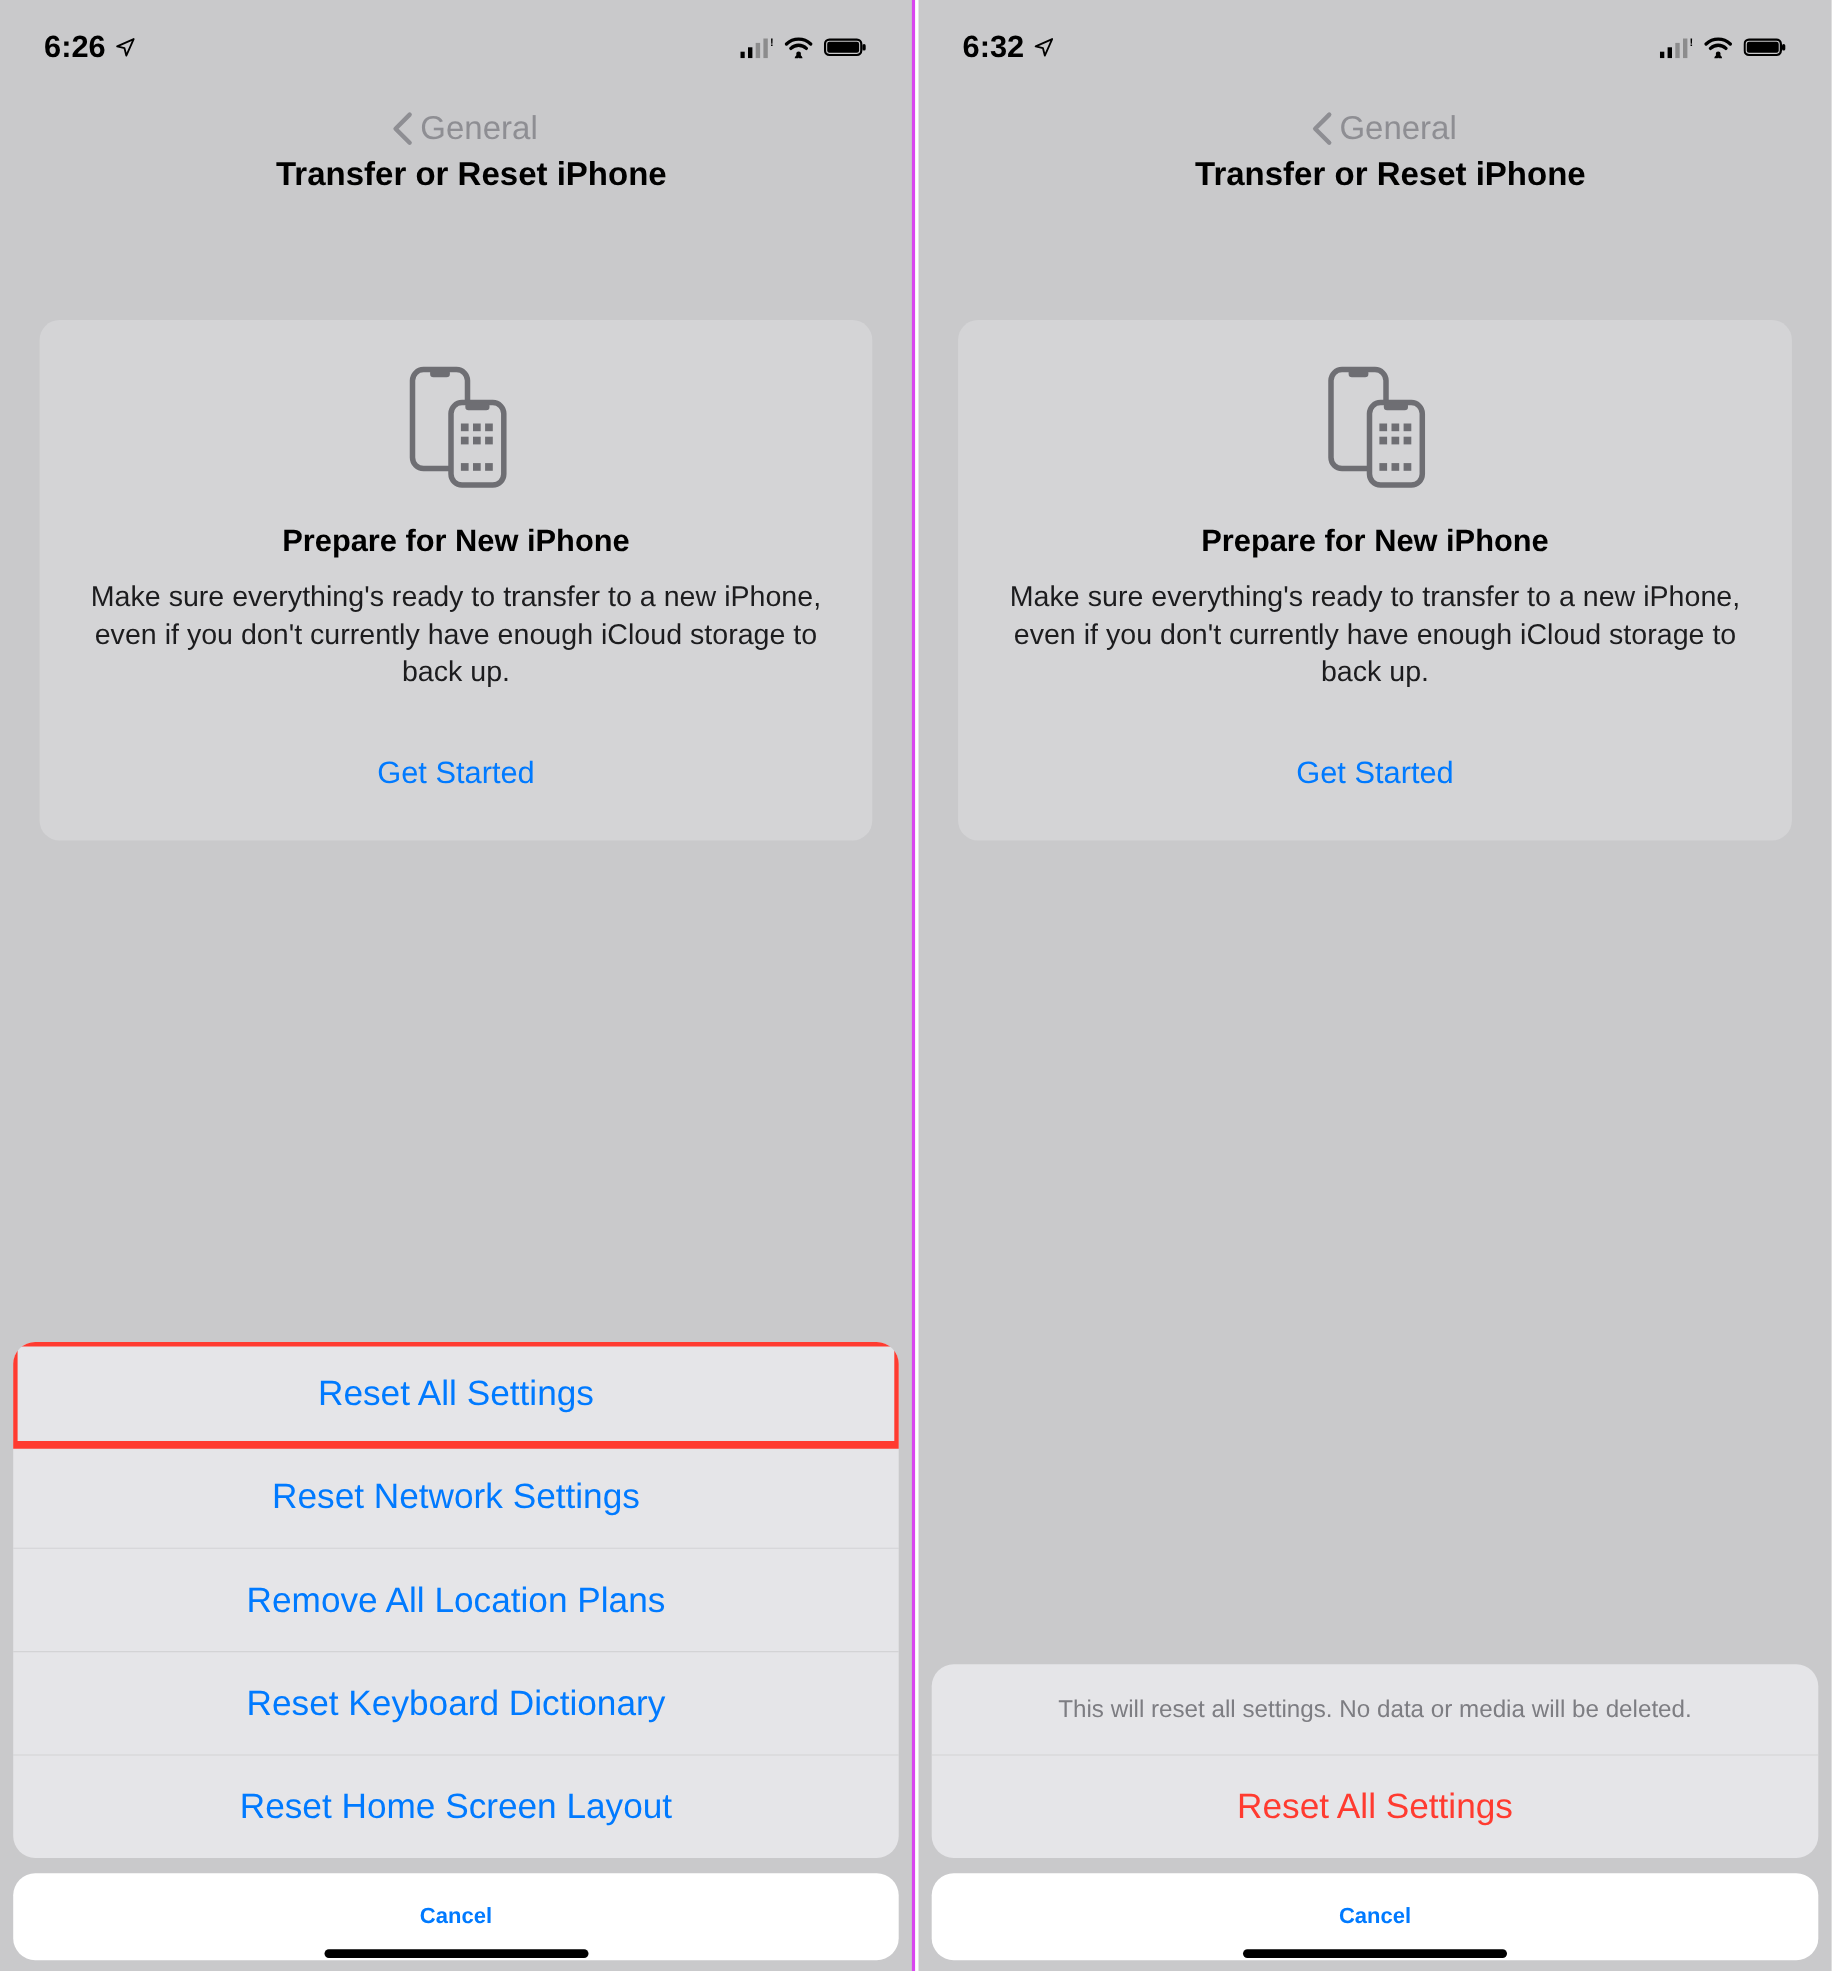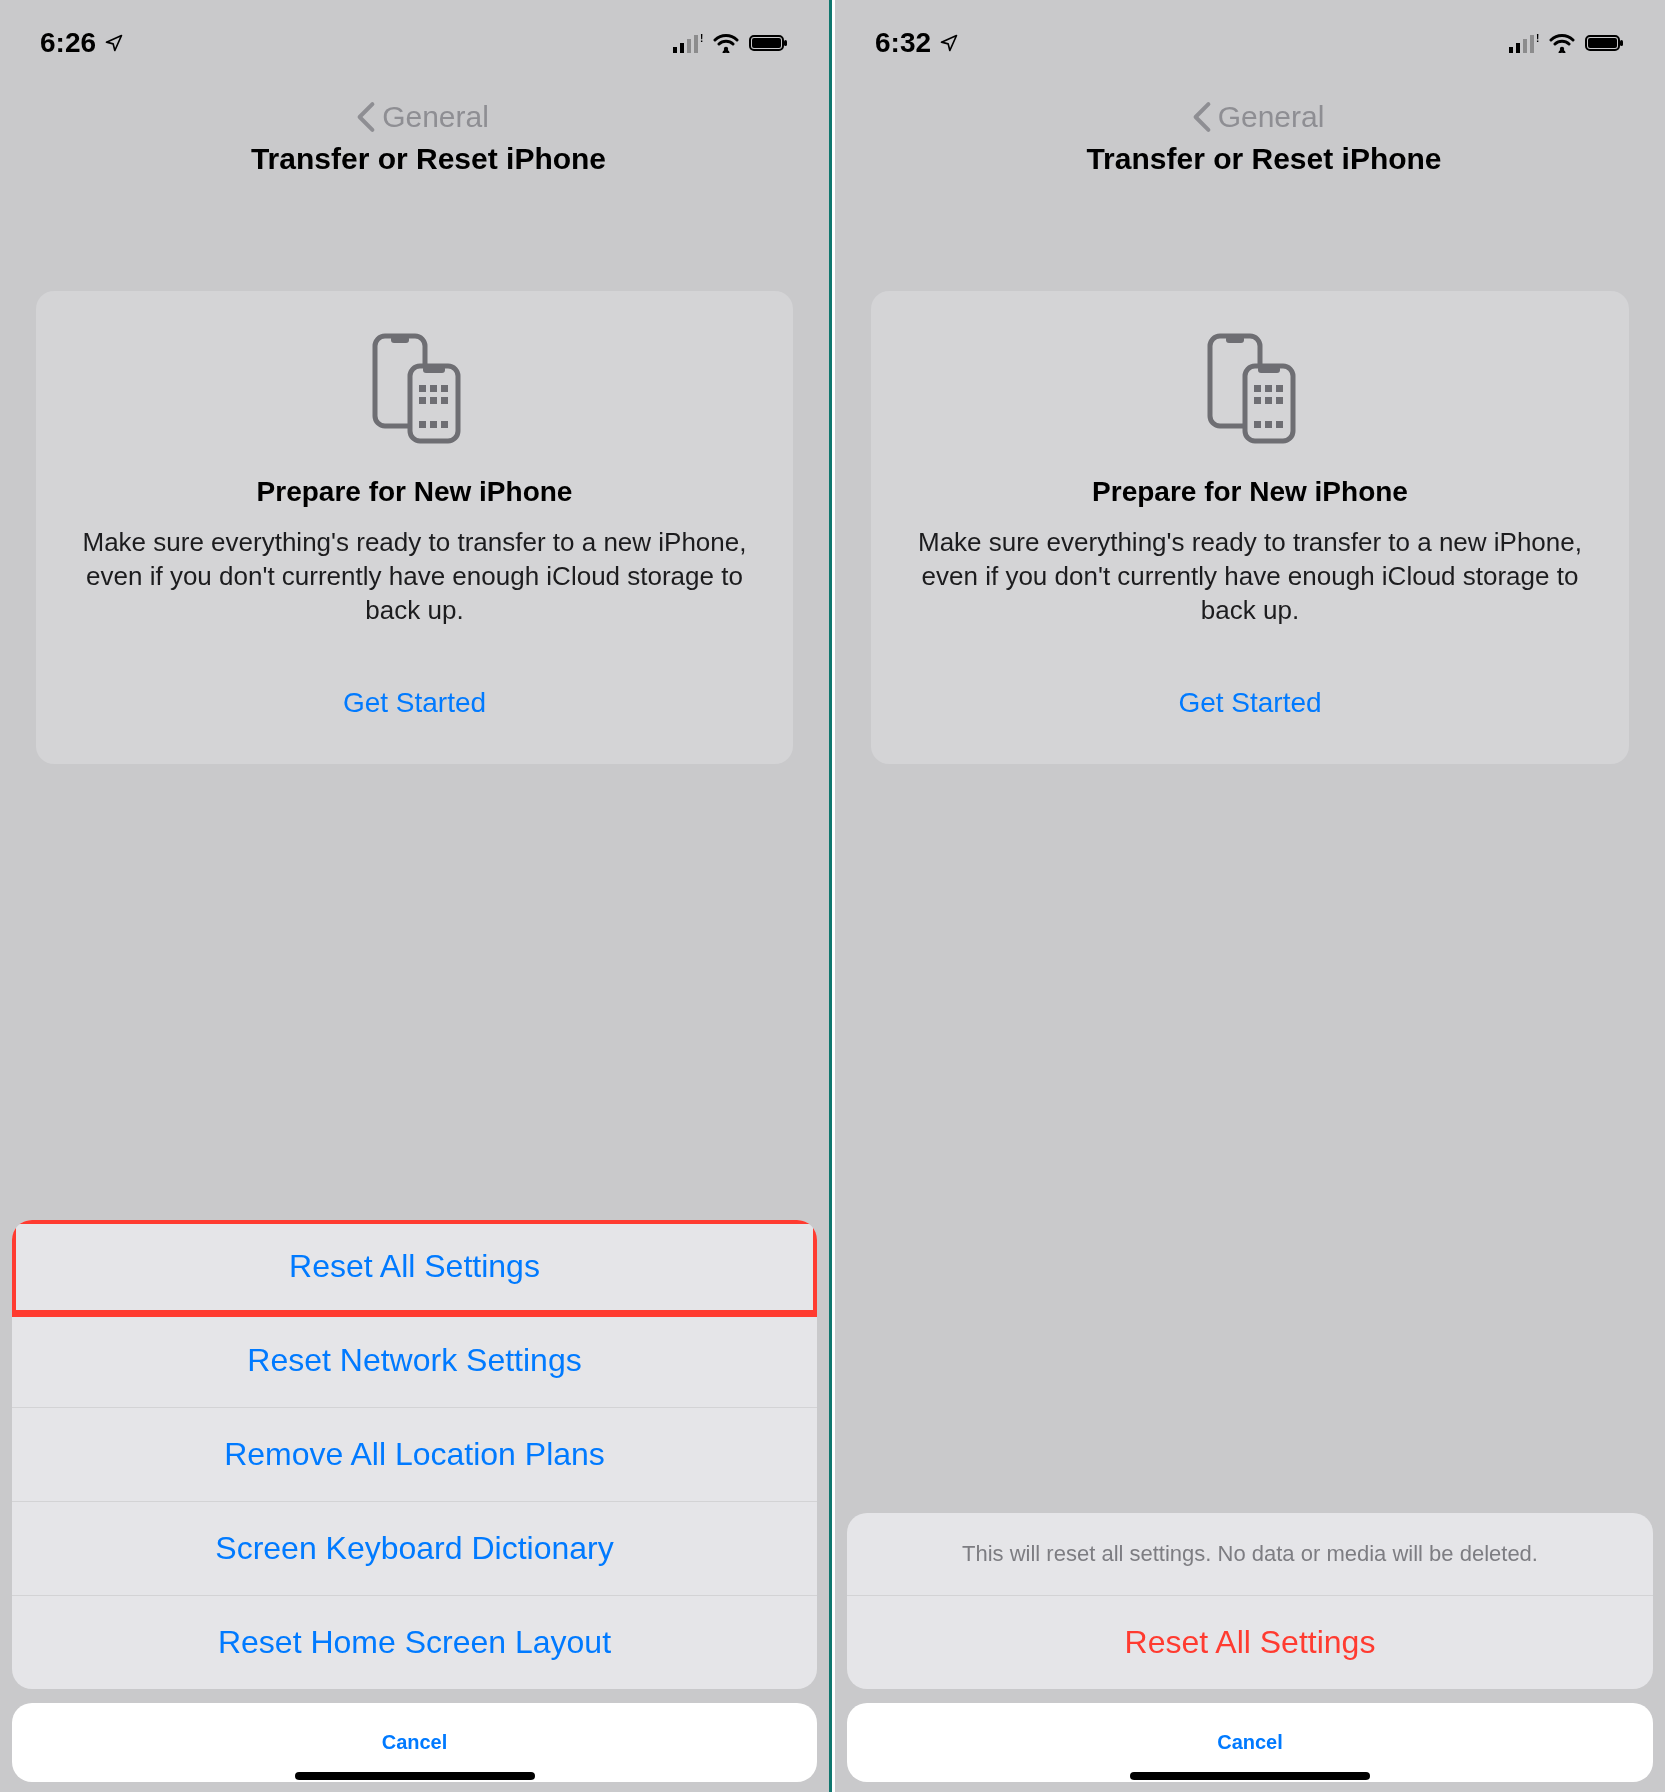--- a/index.html
+++ b/index.html
@@ -11,21 +11,21 @@
     width: 1665px;
     height: 1792px;
   }
   .phone {
     width: 832px;
     height: 100%;
     background: #c9c9cb;
     position: relative;
     overflow: hidden;
   }
-  .phone.left { border-right: 3px solid #0f766e; }
+  .phone.left { border-right: 3px solid #d946ef; }
   .phone.right { border-left: 3px solid #fff; width: 833px; }
 
   
   .status-bar {
     display: flex;
     justify-content: space-between;
     align-items: center;
     padding: 15px 40px 10px 40px;
     height: 80px;
   }
@@ -224,21 +224,21 @@
     <div class="card-title">Prepare for New iPhone</div>
     <div class="card-desc">Make sure everything's ready to transfer to a new iPhone, even if you don't currently have enough iCloud storage to back up.</div>
     <div class="card-link">Get Started</div>
   </div>
 
   <div class="sheet">
     <div class="sheet-group">
       <div class="sheet-item highlight">Reset All Settings</div>
       <div class="sheet-item">Reset Network Settings</div>
       <div class="sheet-item">Remove All Location Plans</div>
-      <div class="sheet-item">Screen Keyboard Dictionary</div>
+      <div class="sheet-item">Reset Keyboard Dictionary</div>
       <div class="sheet-item">Reset Home Screen Layout</div>
     </div>
     <div class="cancel-btn">Cancel</div>
   </div>
 
   <div class="home-indicator"></div>
 </div>
 
 <div class="phone right">
 

